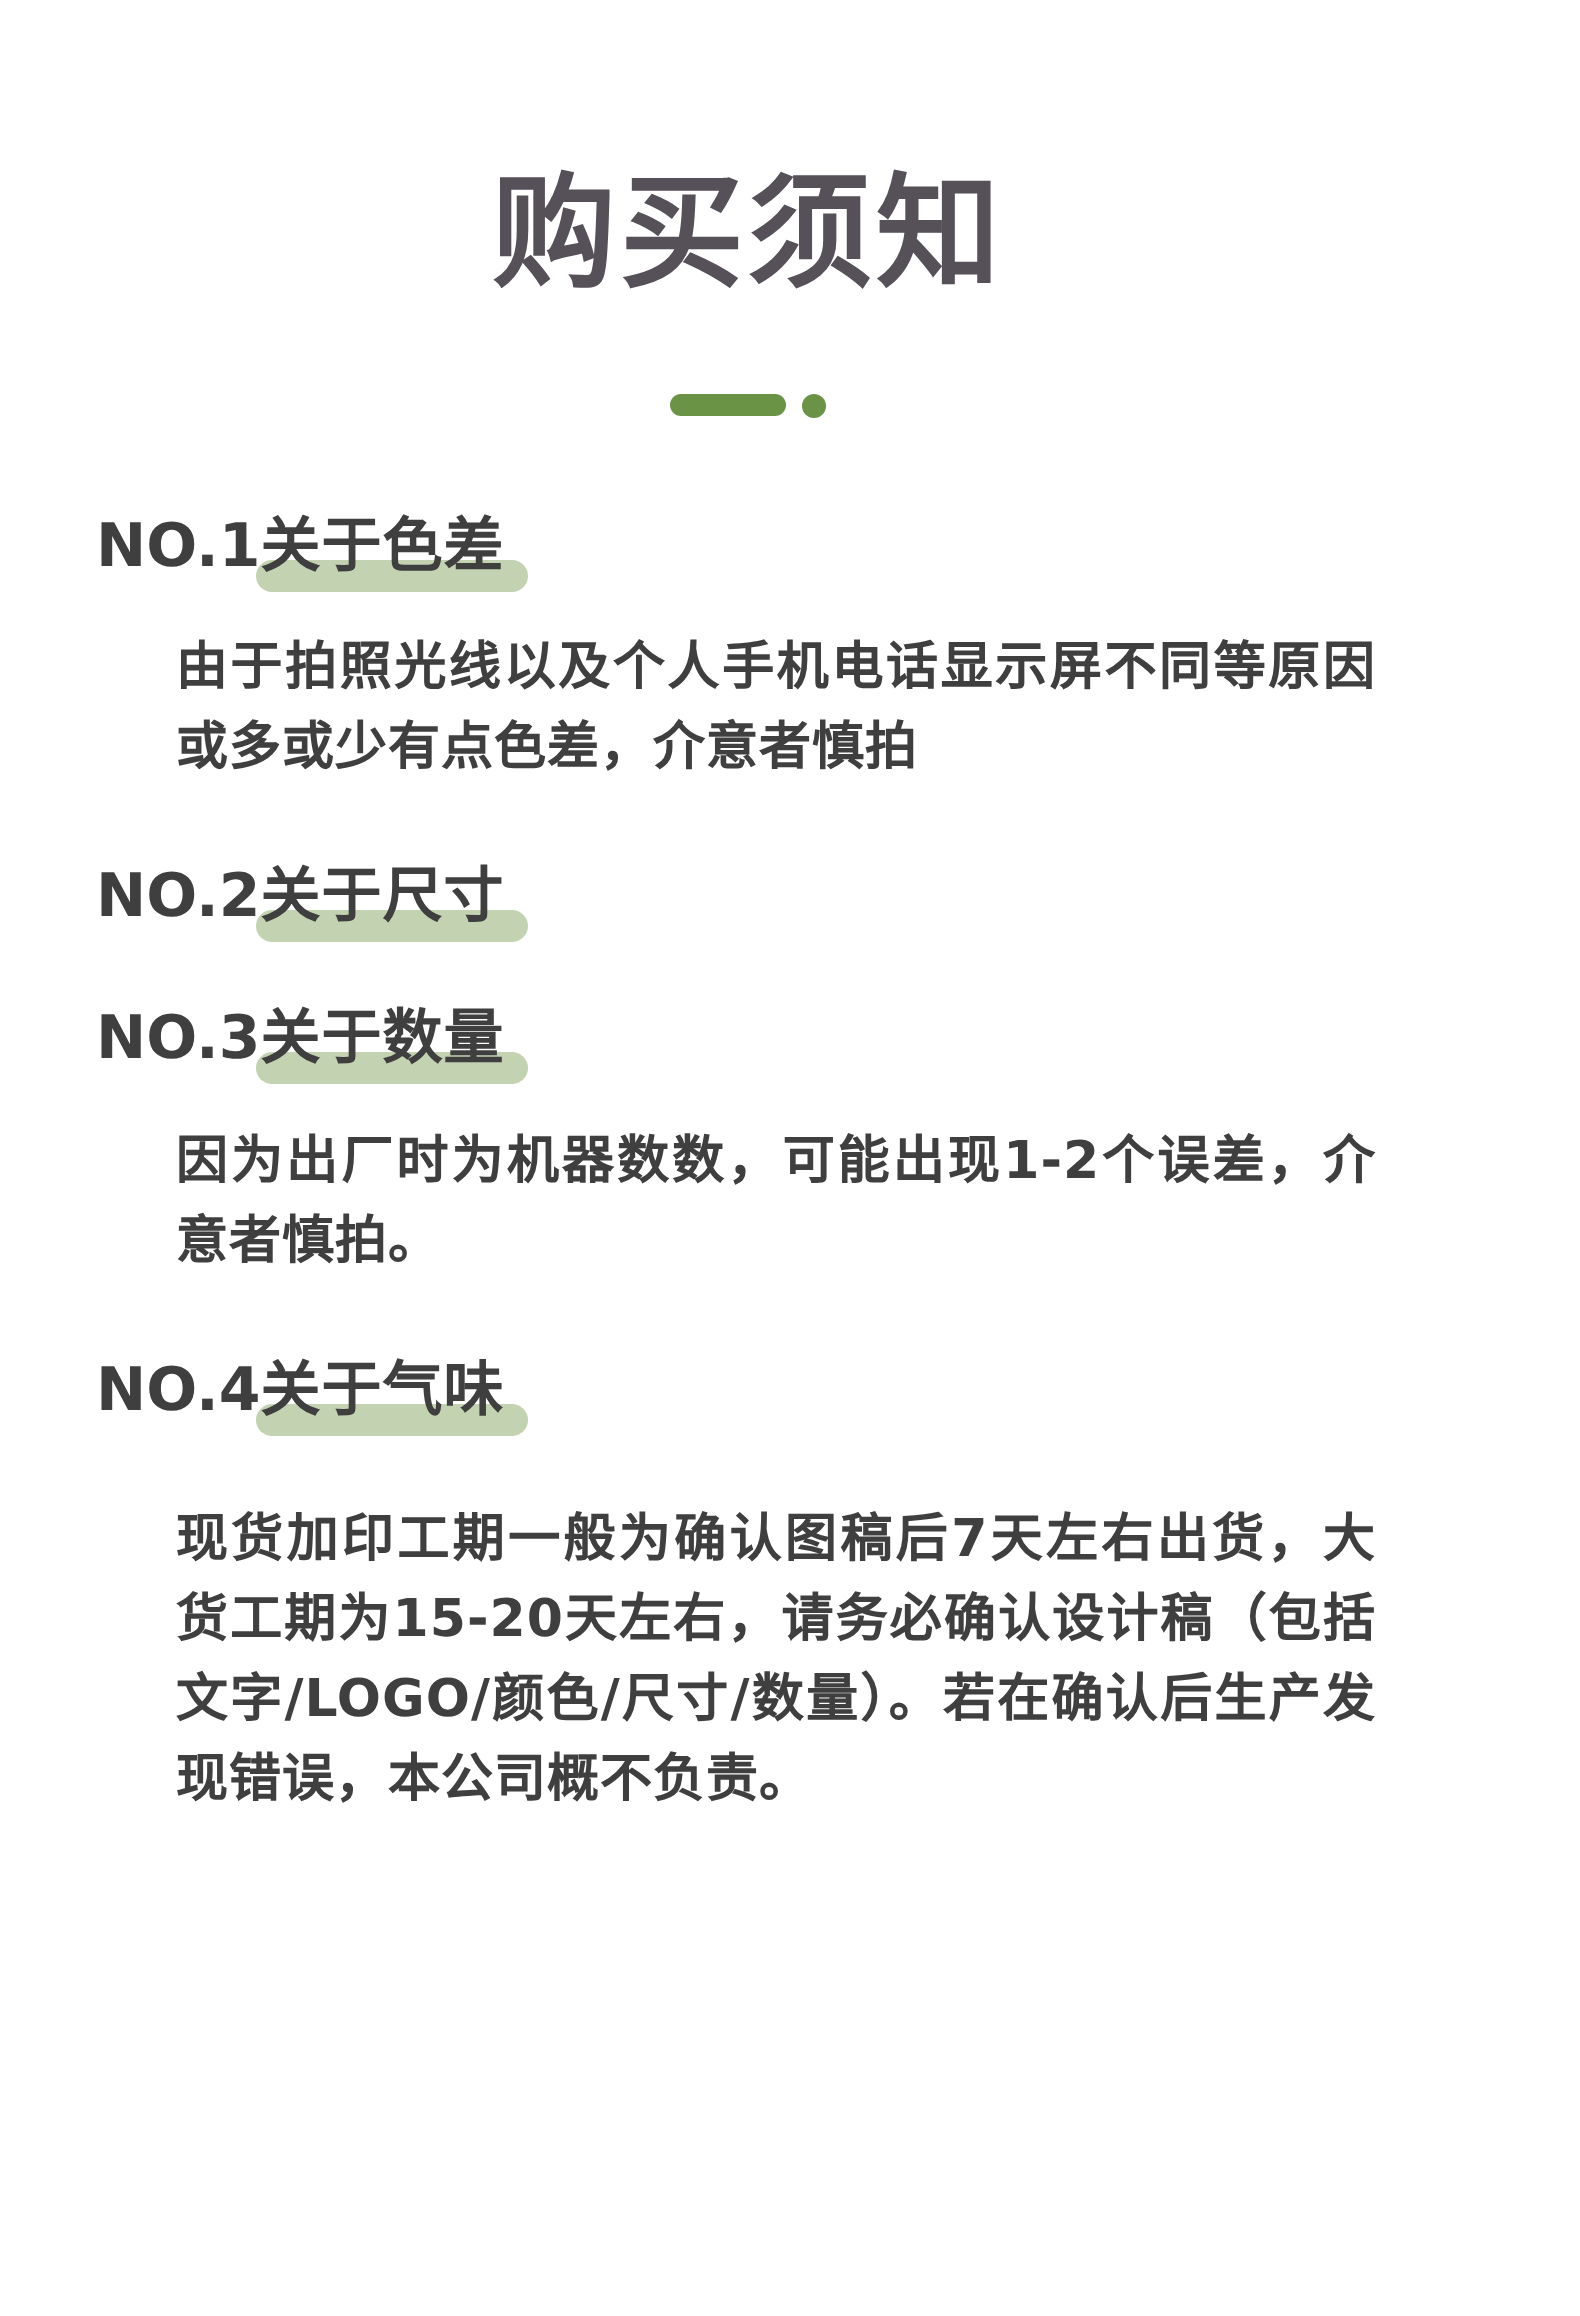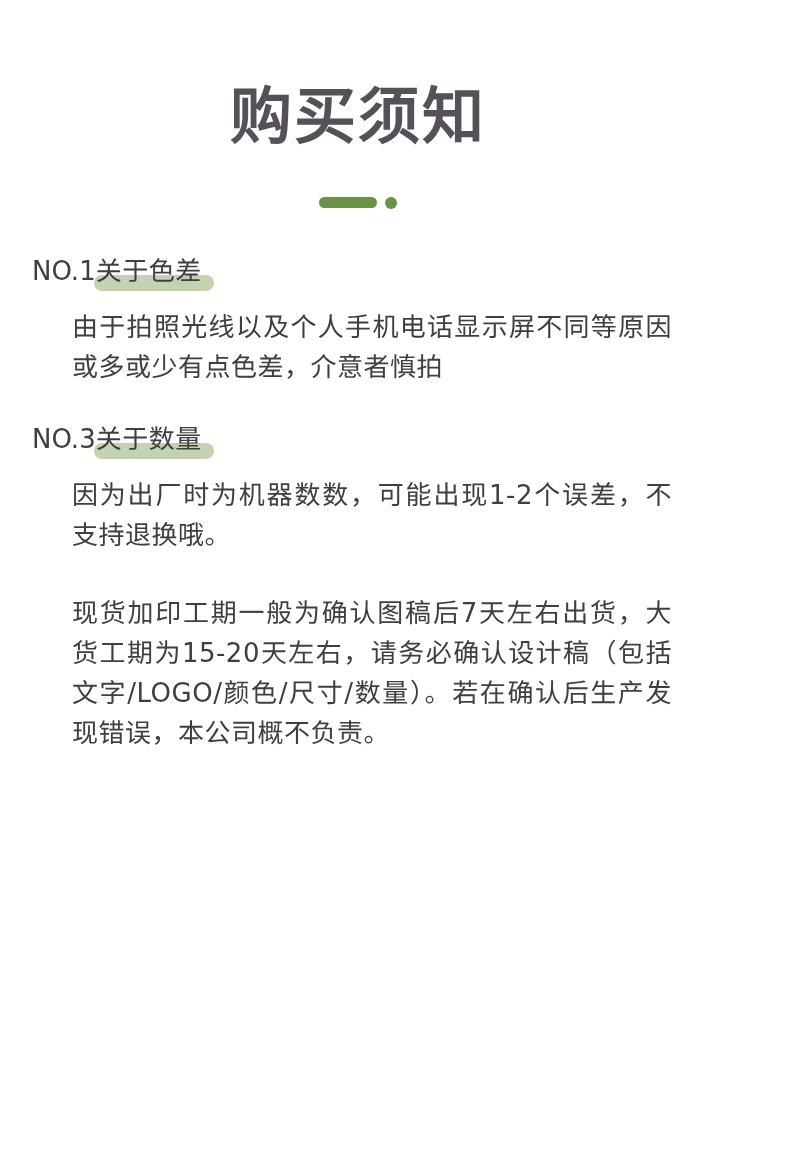--- a/index.html
+++ b/index.html
@@ -14,20 +14,21 @@
     font-family: "DejaVu Sans", "Liberation Sans", sans-serif;
     color: var(--text-color, #3f3f3f);
     background: var(--background, #ffffff);
   }
   .page {
     width: 716px;
     height: 1158px;
     box-sizing: border-box;
     padding-top: 36px;
     overflow: hidden;
+    margin-left: 16px;
   }
   
   .title {
     text-align: center;
     font-size: 62px;
     line-height: 1.25;
     font-weight: 900;
     letter-spacing: 2px;
     color: var(--title-color, #565059);
   }
@@ -52,23 +53,23 @@
   }
   
   .sections {
     margin-top: 48px;
     padding: 0 44px 0 32px;
   }
   .section {
     margin-bottom: 38px;
   }
   .section-heading {
-    font-size: 26px;
+    font-size: 30px;
     line-height: 1.1;
-    font-weight: 400;
+    font-weight: 700;
     color: var(--text-color, #3f3f3f);
     letter-spacing: 0.5px;
   }
   .section-number {
     letter-spacing: 0;
   }
   .topic-highlight {
     position: relative;
     z-index: 0;
   }
@@ -80,21 +81,21 @@
     bottom: -5px;
     height: 16px;
     border-radius: 9px;
     background: var(--highlight-green, #c3d3b1);
     z-index: -1;
   }
   .section-body {
     margin: 20px 0 0 40px;
     font-size: 26px;
     line-height: 40px;
-    font-weight: 400;
+    font-weight: 700;
     letter-spacing: 0.5px;
     color: var(--text-color, #3f3f3f);
     text-align: justify;
   }
 </style>
 </head>
 <body>
 
 <div class="page">
 
@@ -106,28 +107,30 @@
   </div>
 
   <div class="sections">
 
     <section class="section">
       <h2 class="section-heading"><span class="section-number">NO.1</span><span class="topic-highlight">关于色差</span></h2>
       <p class="section-body">由于拍照光线以及个人手机电话显示屏不同等原因或多或少有点色差，介意者慎拍</p>
     </section>
 
     <section class="section">
+      <h2 class="section-heading"><span class="section-number">NO.2</span><span class="topic-highlight">关于尺寸</span></h2>
     </section>
 
     <section class="section">
       <h2 class="section-heading"><span class="section-number">NO.3</span><span class="topic-highlight">关于数量</span></h2>
-      <p class="section-body">因为出厂时为机器数数，可能出现1-2个误差，不支持退换哦。</p>
+      <p class="section-body">因为出厂时为机器数数，可能出现1-2个误差，介意者慎拍。</p>
     </section>
 
     <section class="section">
+      <h2 class="section-heading"><span class="section-number">NO.4</span><span class="topic-highlight">关于气味</span></h2>
     </section>
 
     <section class="section">
       <p class="section-body">现货加印工期一般为确认图稿后7天左右出货，大货工期为15-20天左右，请务必确认设计稿（包括文字/LOGO/颜色/尺寸/数量）。若在确认后生产发现错误，本公司概不负责。</p>
     </section>
 
   </div>
 </div>
 
 </body></html>

